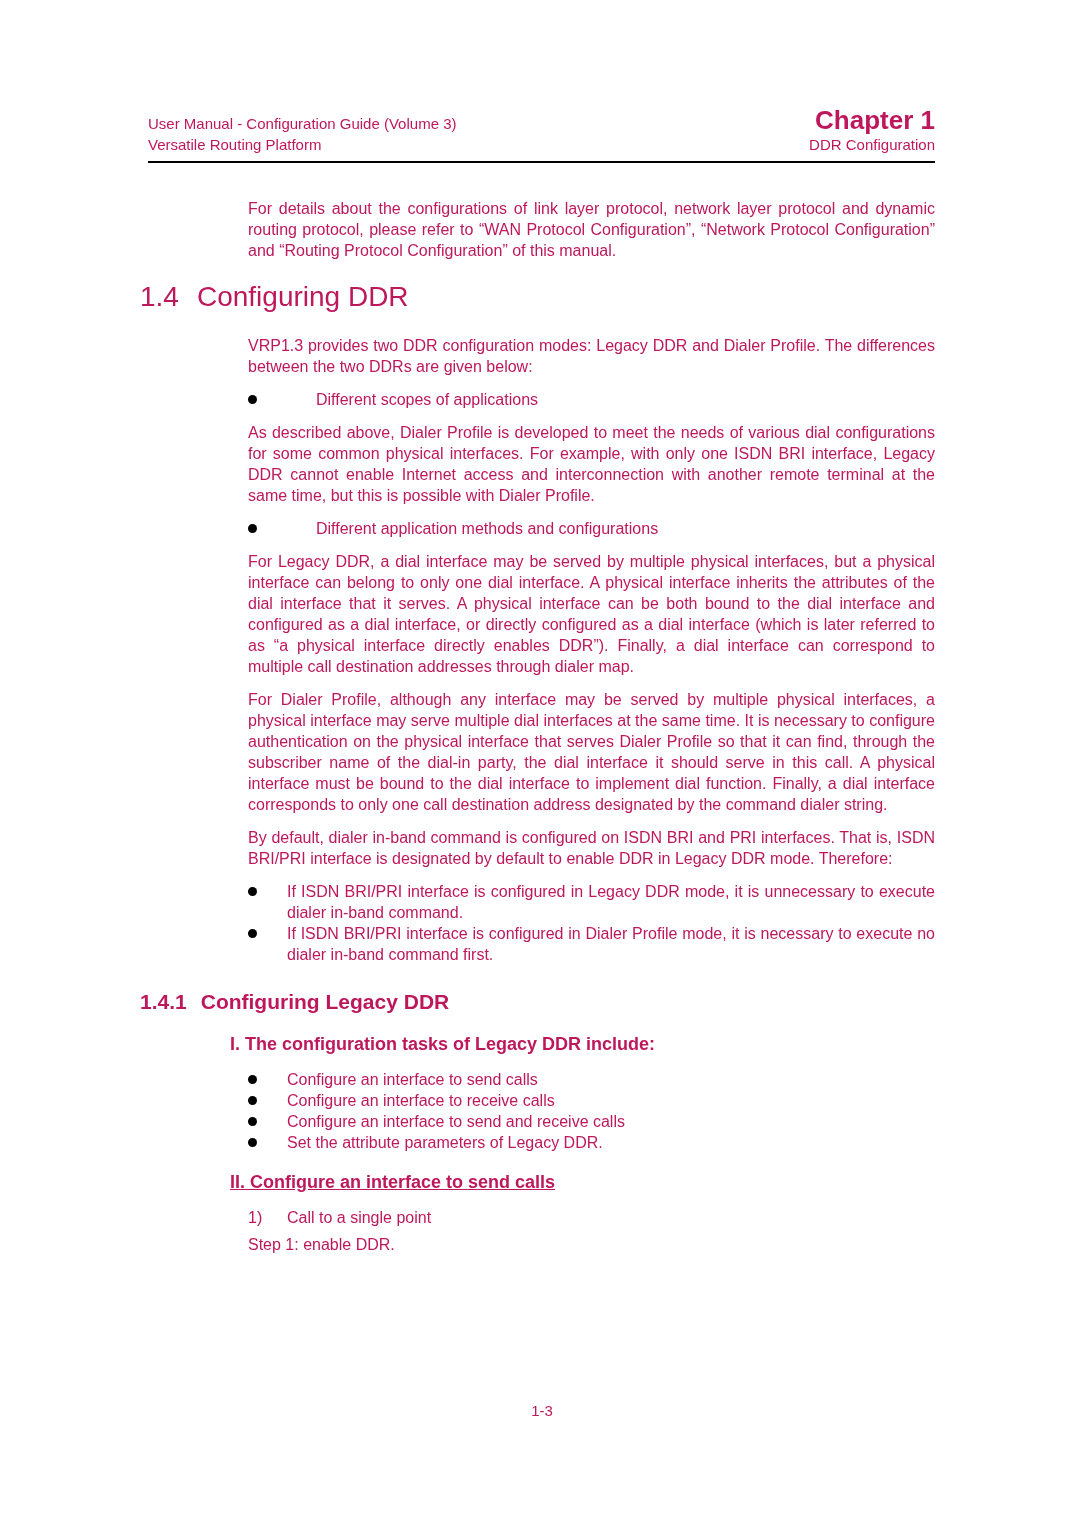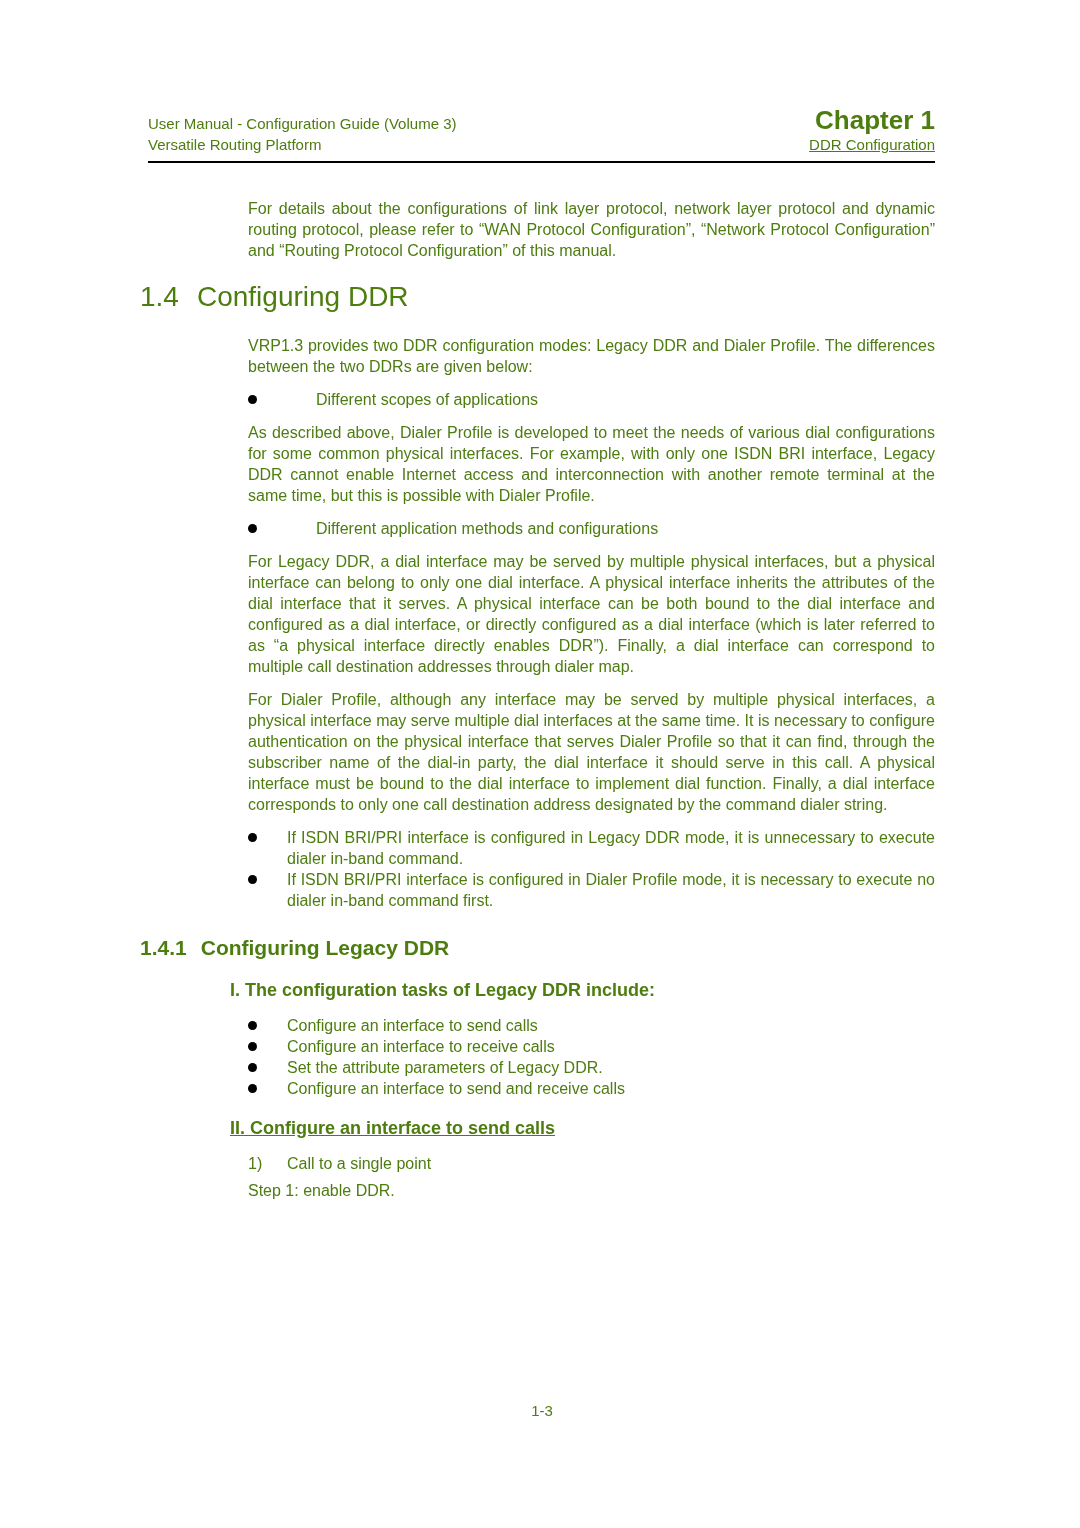--- a/index.html
+++ b/index.html
@@ -6,21 +6,21 @@
     margin: 0;
     padding: 0;
     background: #e8e8e8;
   }
   .page {
     position: relative;
     width: 1080px;
     height: 1528px;
     margin: 0 auto;
     background: #ffffff;
-    color: #4d7c0f;
+    color: #be185d;
     font-family: "Liberation Sans", "DejaVu Sans", sans-serif;
     box-sizing: border-box;
     overflow: hidden;
   }
 
   
   .header {
     display: flex;
     justify-content: space-between;
     align-items: flex-end;
@@ -36,21 +36,20 @@
     text-align: right;
   }
   .chapter-title {
     font-size: 26px;
     font-weight: bold;
     line-height: 28px;
   }
   .chapter-subtitle {
     font-size: 15px;
     line-height: 21px;
-    text-decoration: underline;
   }
 
   
   .main {
     margin: 0 145px 0 140px;
     font-size: 16px;
     line-height: 21px;
   }
   .main p.body {
     margin: 12px 0 12px 108px;
@@ -161,20 +160,21 @@
 
     <div class="bullet single-gap">
       <span class="dot"></span>
       <span class="btext">Different application methods and configurations</span>
     </div>
 
     <p class="body">For Legacy DDR, a dial interface may be served by multiple physical interfaces, but a physical interface can belong to only one dial interface. A physical interface inherits the attributes of the dial interface that it serves. A physical interface can be both bound to the dial interface and configured as a dial interface, or directly configured as a dial interface (which is later referred to as “a physical interface directly enables DDR”). Finally, a dial interface can correspond to multiple call destination addresses through dialer map.</p>
 
     <p class="body">For Dialer Profile, although any interface may be served by multiple physical interfaces, a physical interface may serve multiple dial interfaces at the same time. It is necessary to configure authentication on the physical interface that serves Dialer Profile so that it can find, through the subscriber name of the dial-in party, the dial interface it should serve in this call. A physical interface must be bound to the dial interface to implement dial function. Finally, a dial interface corresponds to only one call destination address designated by the command dialer string.</p>
 
+    <p class="body">By default, dialer in-band command is configured on ISDN BRI and PRI interfaces. That is, ISDN BRI/PRI interface is designated by default to enable DDR in Legacy DDR mode. Therefore:</p>
 
     <div class="bullet" style="margin-top:12px;">
       <span class="dot"></span>
       <span class="btext">If ISDN BRI/PRI interface is configured in Legacy DDR mode, it is unnecessary to execute dialer in-band command.</span>
     </div>
     <div class="bullet">
       <span class="dot"></span>
       <span class="btext">If ISDN BRI/PRI interface is configured in Dialer Profile mode, it is necessary to execute no dialer in-band command first.</span>
     </div>
 
@@ -188,25 +188,25 @@
     <div class="bullet">
       <span class="dot"></span>
       <span class="btext">Configure an interface to send calls</span>
     </div>
     <div class="bullet">
       <span class="dot"></span>
       <span class="btext">Configure an interface to receive calls</span>
     </div>
     <div class="bullet">
       <span class="dot"></span>
+      <span class="btext">Configure an interface to send and receive calls</span>
+    </div>
+    <div class="bullet">
+      <span class="dot"></span>
       <span class="btext">Set the attribute parameters of Legacy DDR.</span>
-    </div>
-    <div class="bullet">
-      <span class="dot"></span>
-      <span class="btext">Configure an interface to send and receive calls</span>
     </div>
 
     <h3 class="block block2">II. Configure an interface to send calls</h3>
 
     <div class="numbered">
       <span class="marker">1)</span>
       <span>Call to a single point</span>
     </div>
 
     <p class="step-line">Step 1: enable DDR.</p>

